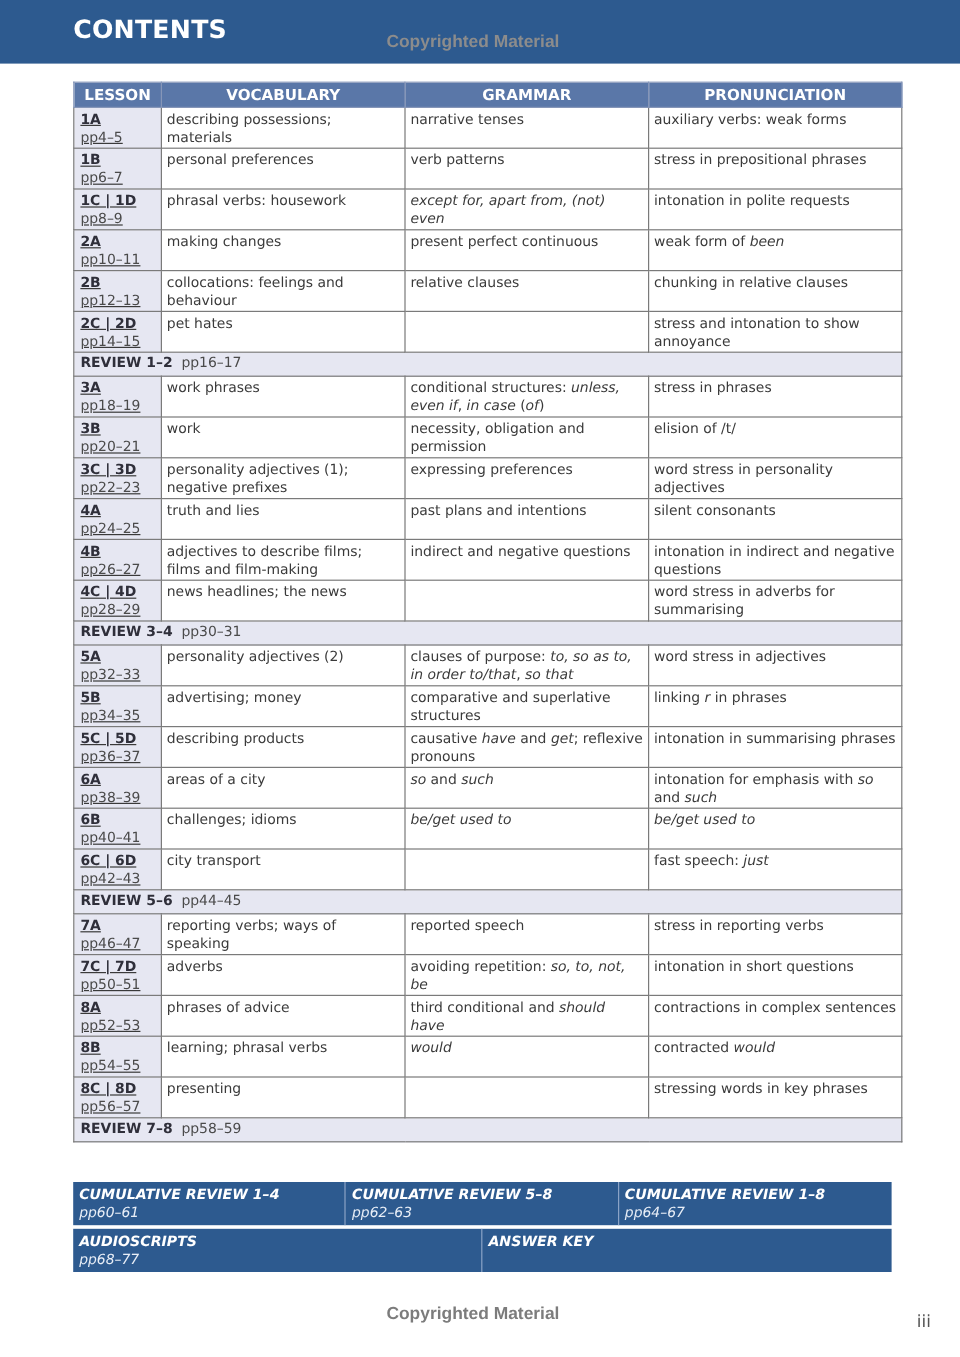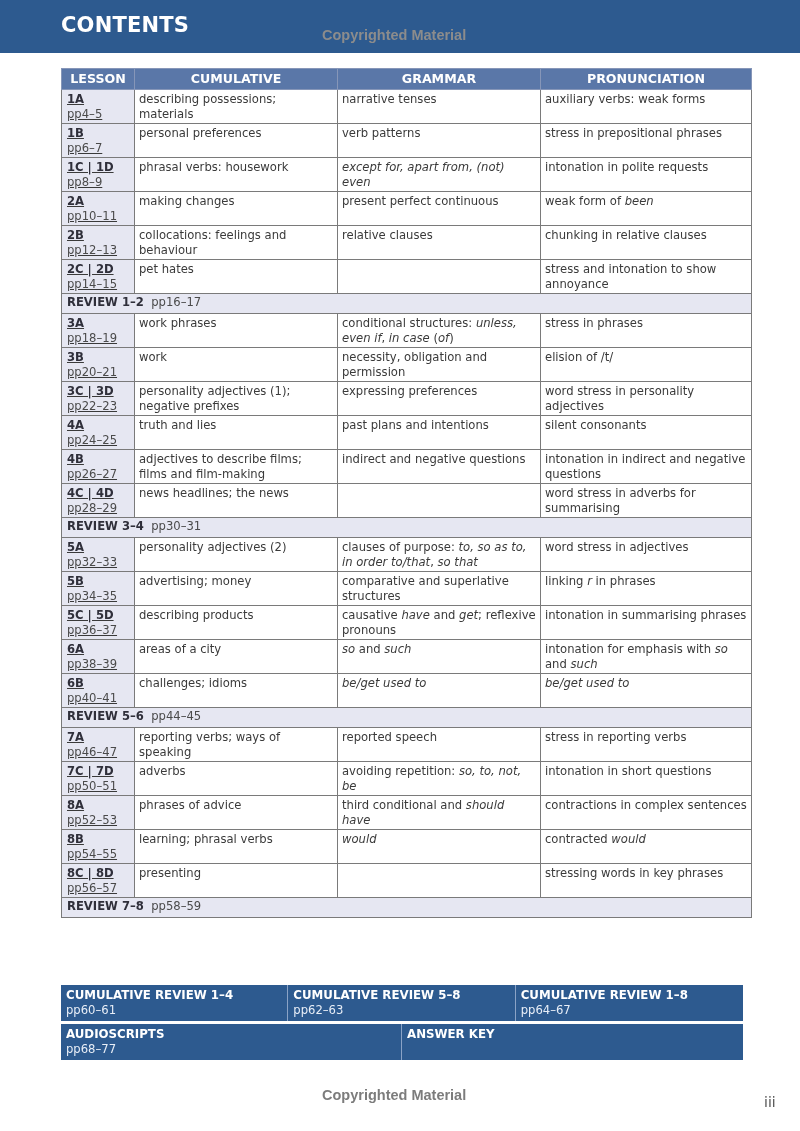--- a/index.html
+++ b/index.html
@@ -47,21 +47,21 @@
   .lcode { font-weight: bold; color: #2f2f3a; display: block; }
   .lpages { display: block; color: #4a4a4a; }
   tr.review td {
     background: #e6e7f2; height: 17px; padding: 1px 5px;
   }
   .rlabel { font-weight: bold; color: #2f2f3a; }
   .rpages { color: #4a4a4a; }
   i { font-style: italic; }
   .bottom {
     position: absolute; left: 61px; width: 682px;
-    display: flex; background: #2d5a8f;
+    display: flex; background: #2d5a8f; font-style: italic;
   }
   .bottom .box {
     box-sizing: border-box; padding: 3px 5px; color: #ffffff;
     border-right: 1px solid #8ba3c6; height: 36px;
   }
   .bottom .box:last-child { border-right: none; }
   .bottom .blabel { display: block; font-weight: bold; font-size: 11.8px; line-height: 15px; }
   .bottom .bpages { display: block; font-size: 11.6px; line-height: 15px; color: #e8eef7; }
   .row1 { top: 985px; }
   .row2 { top: 1024px; }
@@ -86,21 +86,21 @@
 <table class="toc">
   <colgroup>
     <col class="c-lesson">
       <col class="c-vocab">
       <col class="c-gram">
       <col class="c-pron">
   </colgroup>
   <thead>
     <tr>
       <th>LESSON</th>
-      <th>CUMULATIVE</th>
+      <th>VOCABULARY</th>
       <th>GRAMMAR</th>
       <th>PRONUNCIATION</th>
     </tr>
   </thead>
   <tbody id="toc-body">
       <tr>
         <td class="lesson">
           <span class="lcode">1A</span>
           <span class="lpages">pp4–5</span>
         </td>
@@ -251,20 +251,29 @@
       </tr>
       <tr>
         <td class="lesson">
           <span class="lcode">6B</span>
           <span class="lpages">pp40–41</span>
         </td>
         <td>challenges; idioms</td>
         <td><i>be/get used to</i></td>
         <td><i>be/get used to</i></td>
       </tr>
+      <tr>
+        <td class="lesson">
+          <span class="lcode">6C | 6D</span>
+          <span class="lpages">pp42–43</span>
+        </td>
+        <td>city transport</td>
+        <td></td>
+        <td>fast speech: <i>just</i></td>
+      </tr>
       <tr class="review">
         <td colspan="4"><span class="rlabel">REVIEW 5–6</span>&nbsp; <span class="rpages">pp44–45</span></td>
       </tr>
       <tr>
         <td class="lesson">
           <span class="lcode">7A</span>
           <span class="lpages">pp46–47</span>
         </td>
         <td>reporting verbs; ways of speaking</td>
         <td>reported speech</td>

